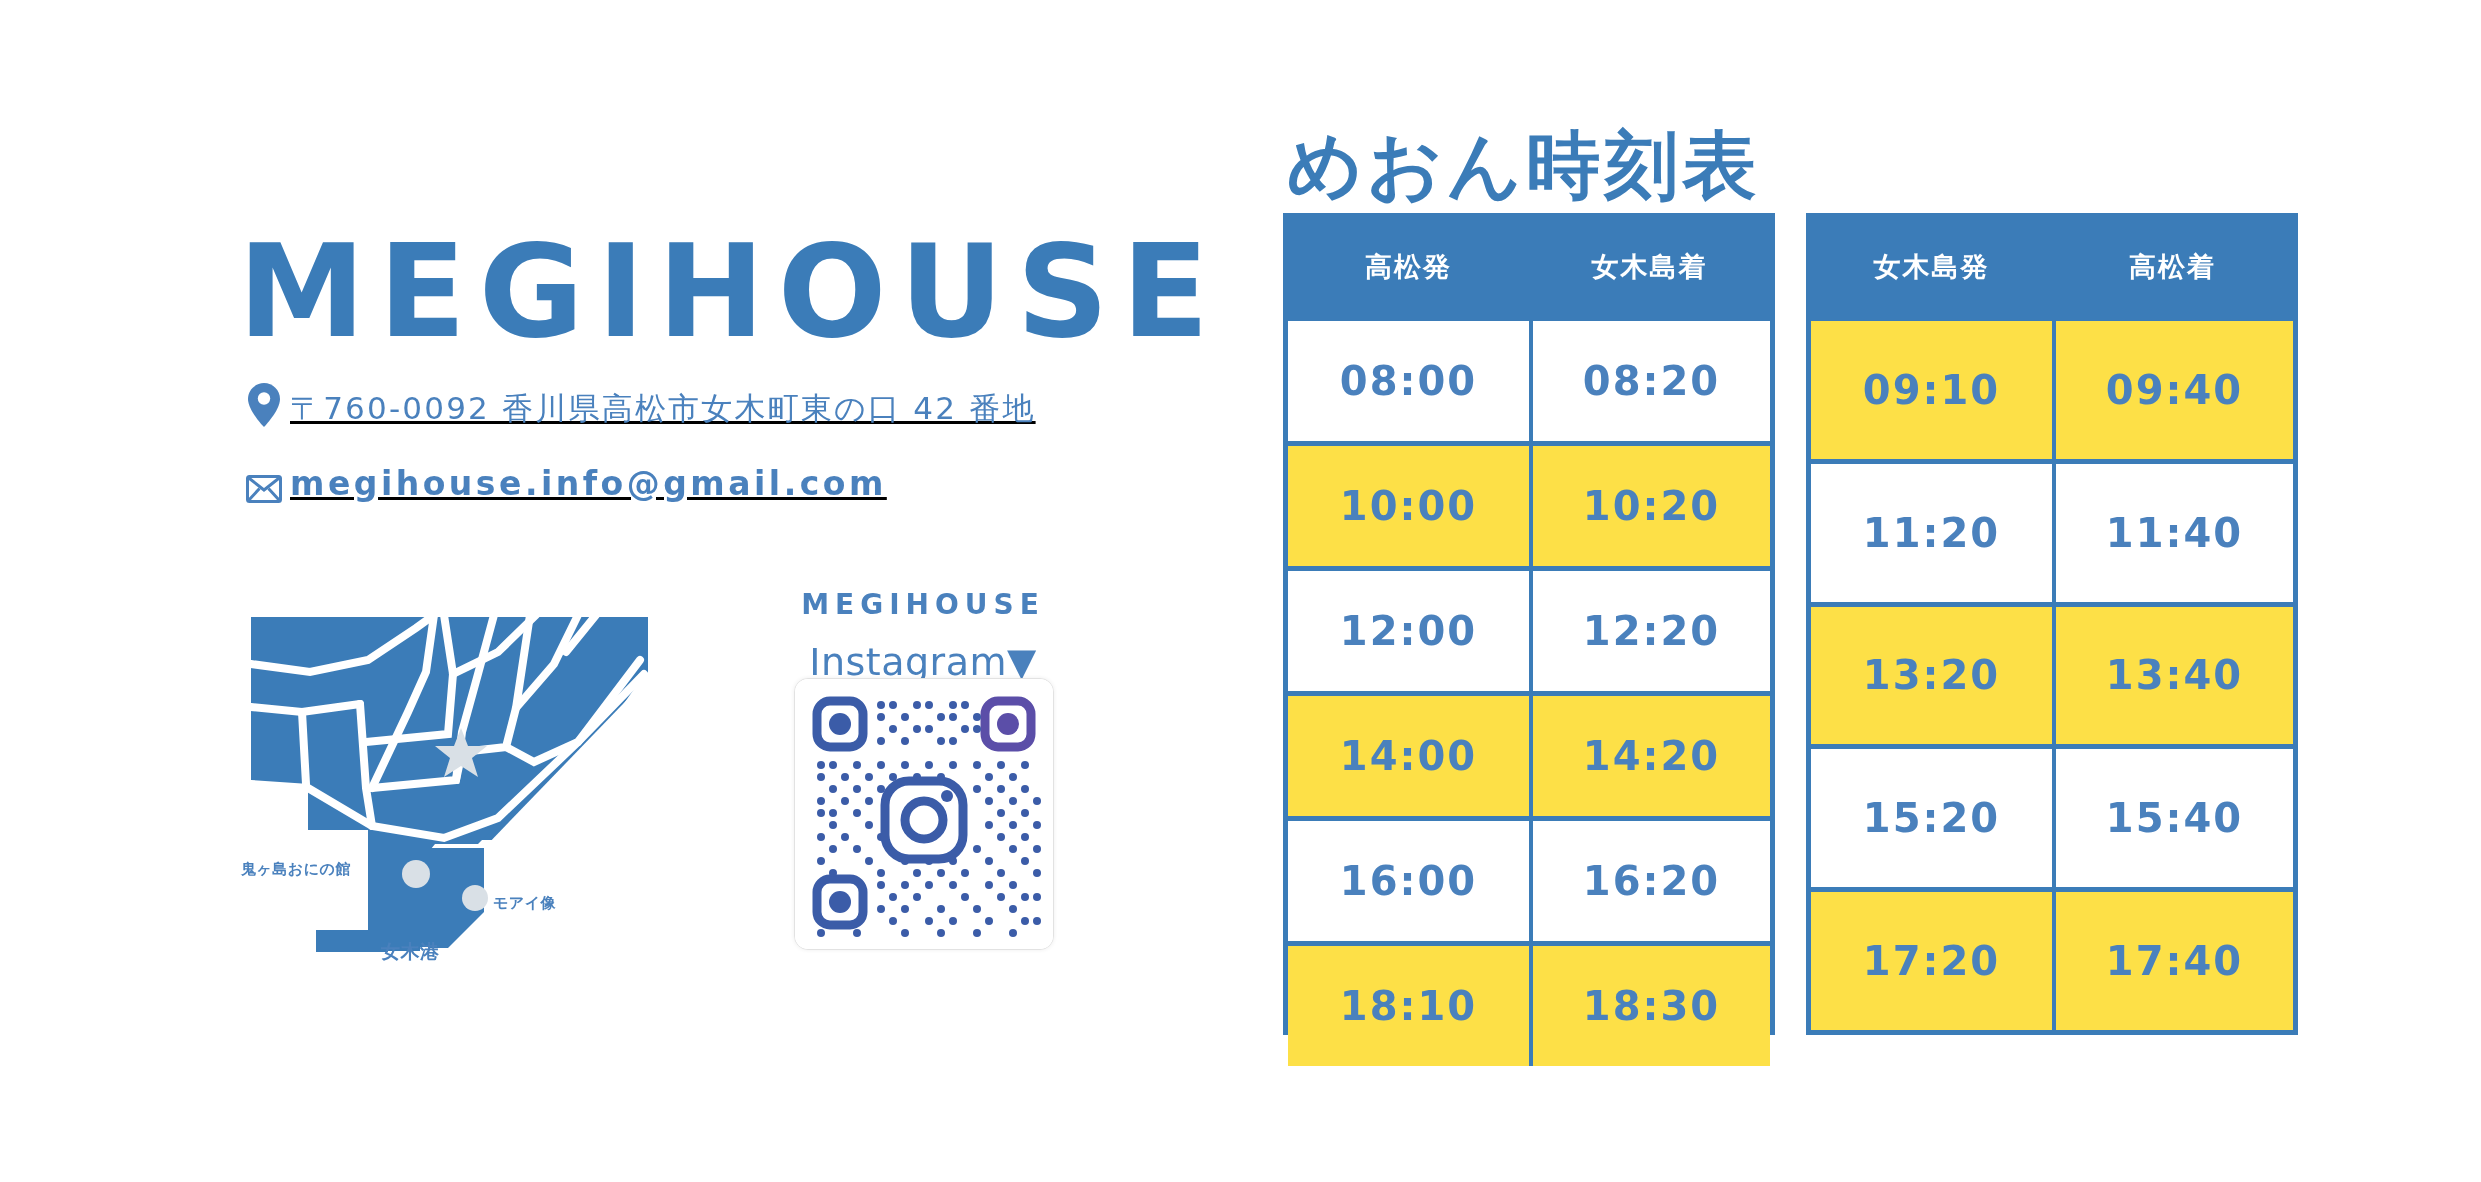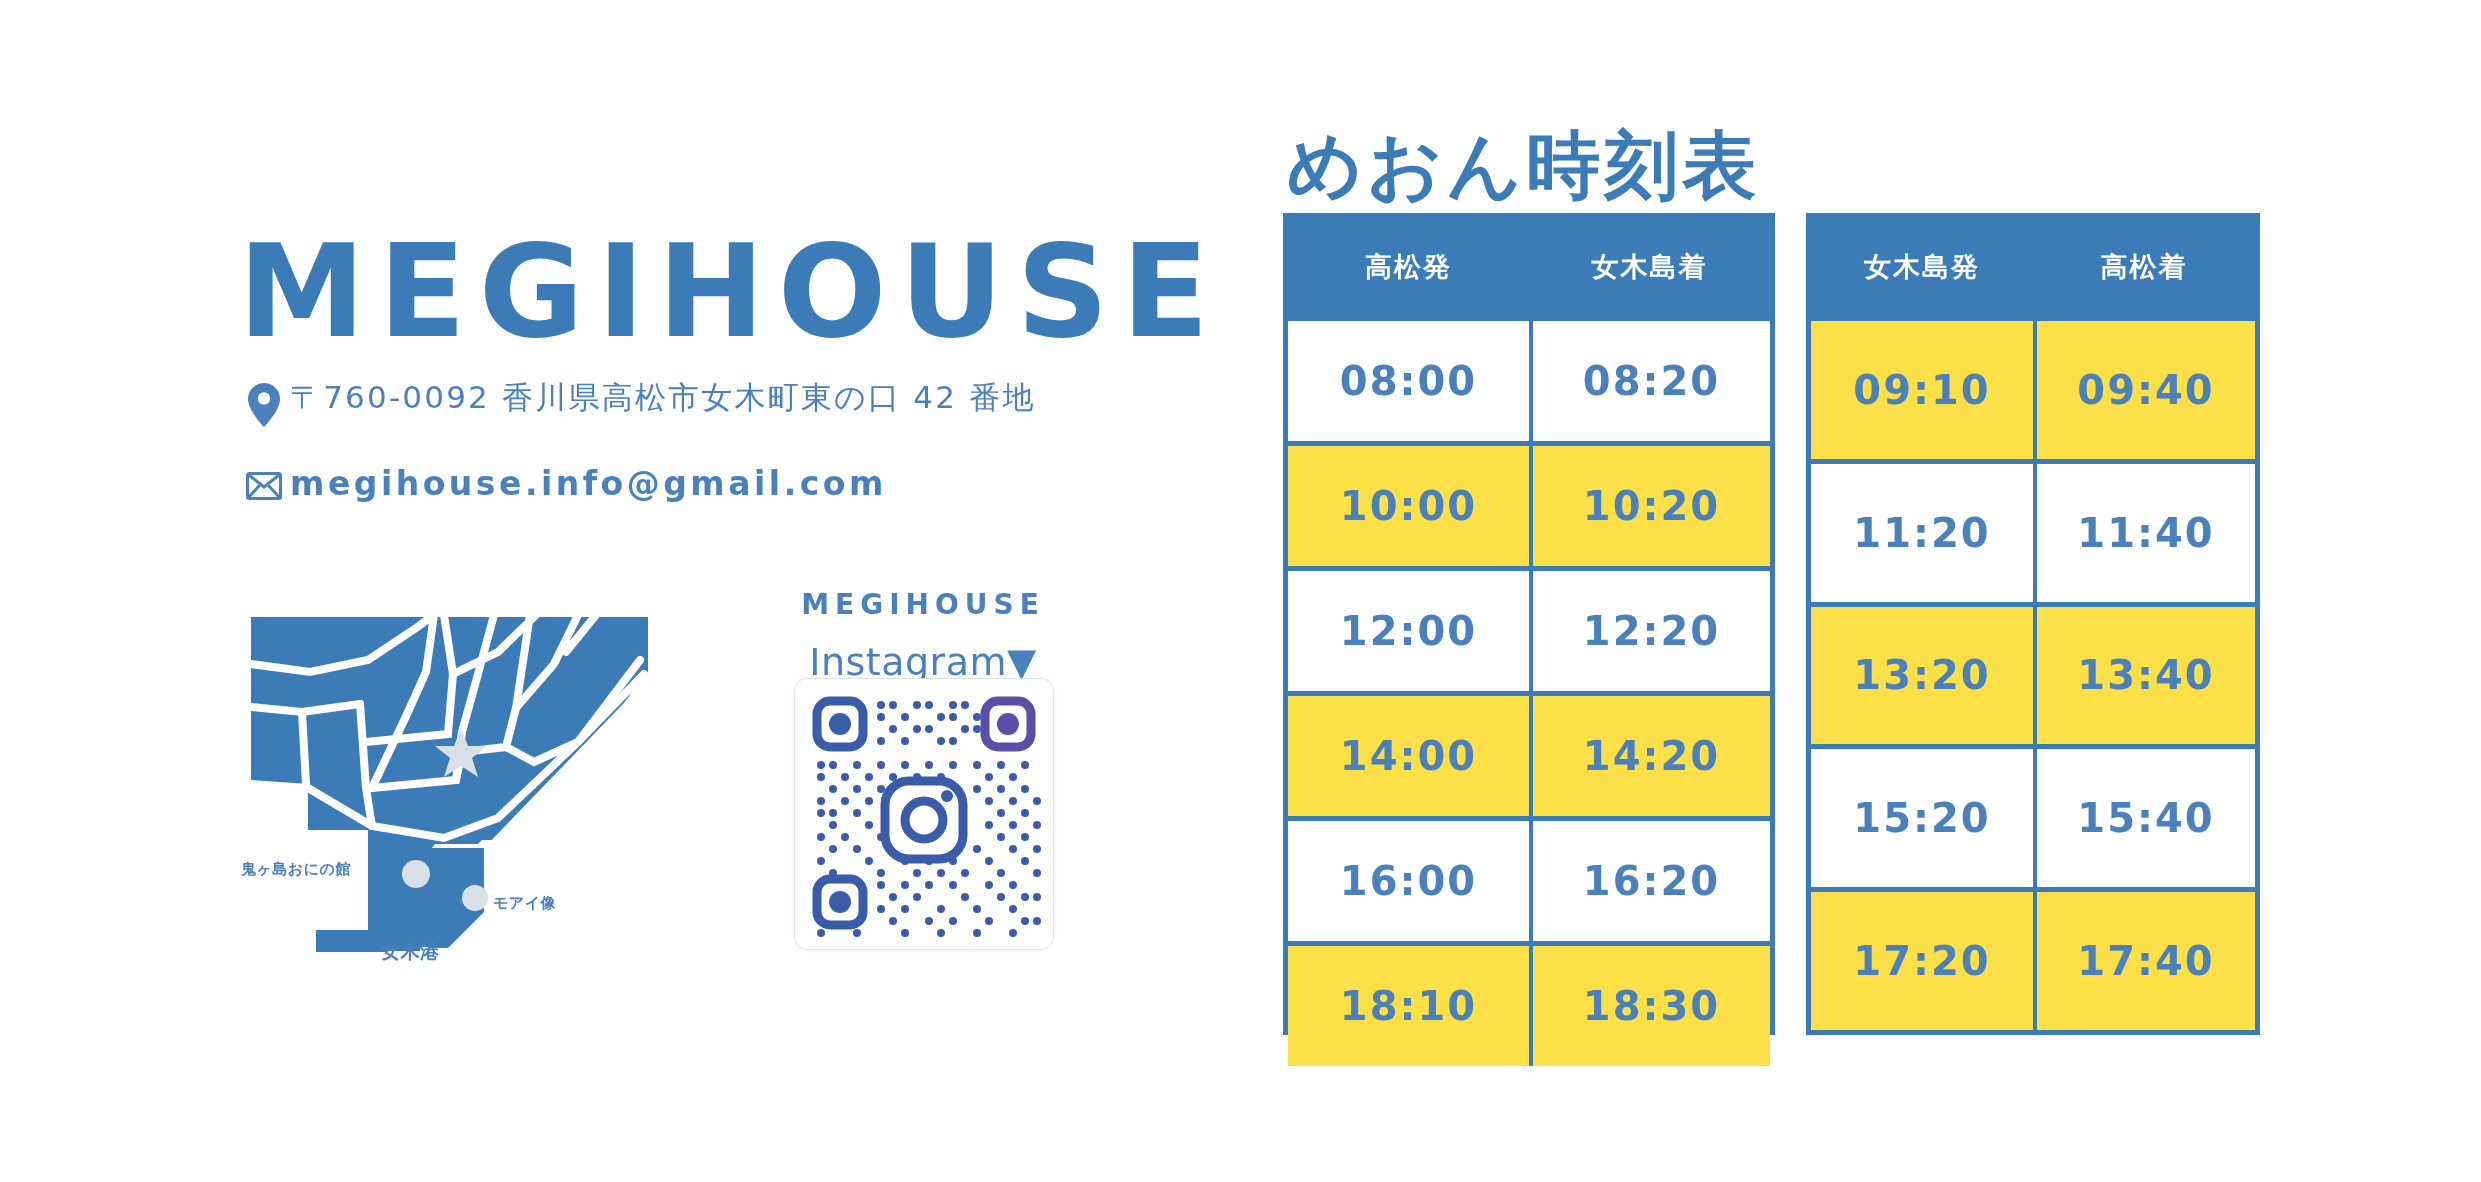--- a/index.html
+++ b/index.html
@@ -20,21 +20,21 @@
     font-size:128px;line-height:1;
     font-weight:700;
     letter-spacing:13px;
     color:#3b7cb8;
     white-space:nowrap;
     font-family:"DejaVu Sans","Liberation Sans",sans-serif;
   }
 
   .info-block{position:absolute;left:238px;top:378px;width:980px;}
 
-  .info-row{position:relative;display:flex;align-items:flex-start;}
+  .info-row{position:relative;display:flex;align-items:flex-end;text-decoration:underline;}
   .info-row + .info-row{margin-top:30px;}
 
   .icon-slot{
     width:52px;flex:0 0 52px;display:flex;justify-content:center;
     padding-top:4px;
   }
   .info-text{
     color:#4a81bd;
     font-size:31px;
     letter-spacing:2.2px;
@@ -80,21 +80,21 @@
 
   .tt-table{
     position:absolute;
     border:5px solid #3b7cb8;
     border-collapse:separate;
     border-spacing:0;
     background:#3b7cb8;
     box-sizing:border-box;
   }
   .tt-left{left:1283px;top:213px;width:492px;height:822px;}
-  .tt-right{left:1806px;top:213px;width:454px;height:822px;}
+  .tt-right{left:1806px;top:213px;width:492px;height:822px;}
 
   .tt-inner{width:100%;height:100%;border-collapse:separate;border-spacing:0;table-layout:fixed;}
   .tt-inner th{
     background:#3b7cb8;color:#ffffff;
     font-size:27px;font-weight:700;letter-spacing:2px;
     height:98px;vertical-align:middle;text-align:center;
     font-family:"DejaVu Sans","Liberation Sans",sans-serif;
     border:none;
     padding:0;
   }

